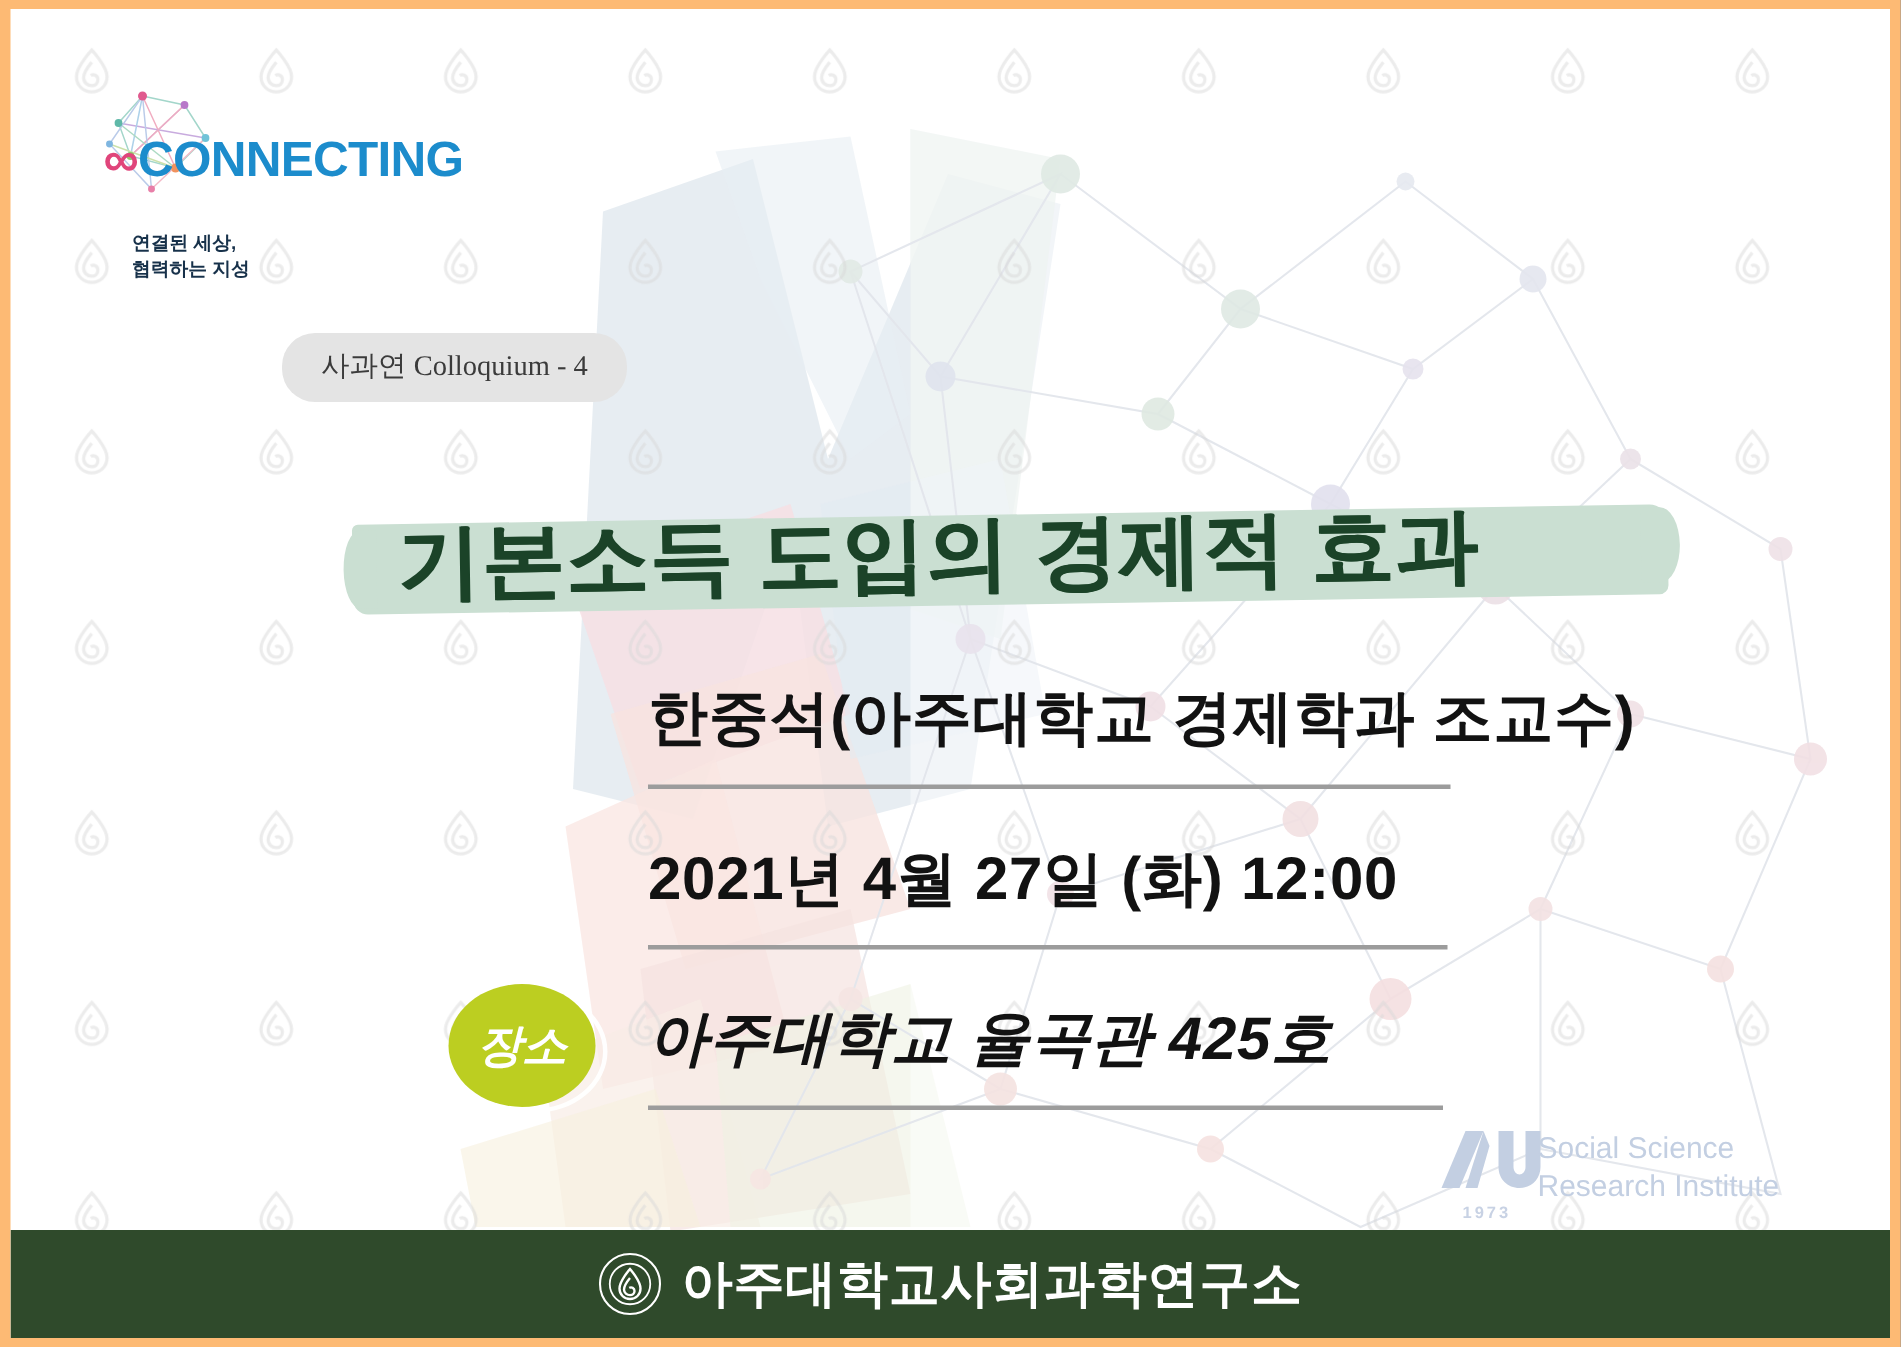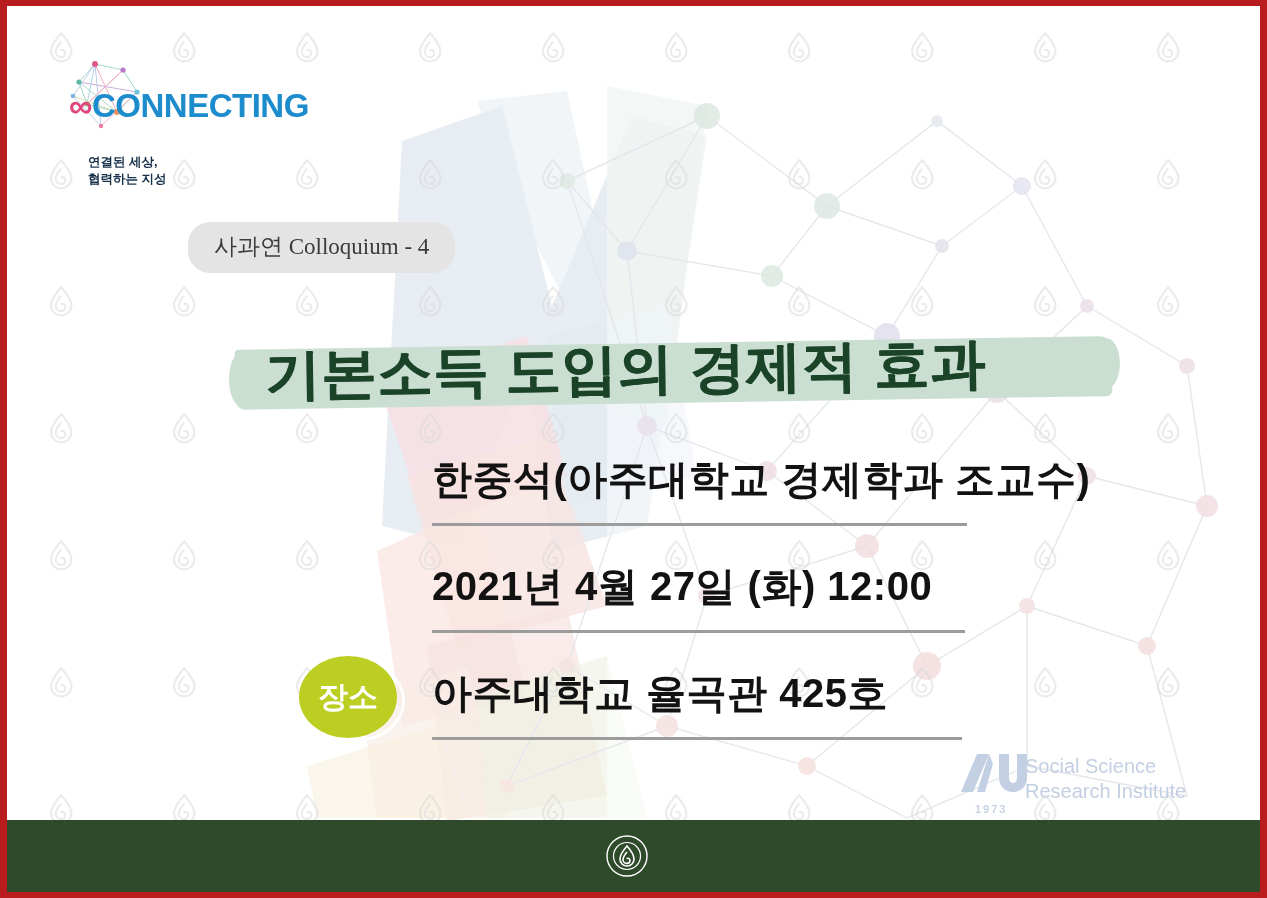--- a/index.html
+++ b/index.html
@@ -13,21 +13,21 @@
     overflow: hidden;
     font-family: "Liberation Sans", "DejaVu Sans", sans-serif;
   }
 
   
   #poster-frame {
     position: absolute;
     left: 0; top: 0;
     width: 1267px;
     height: 898px;
-    background: #b91c1c;
+    background: #fdba74;
     box-sizing: border-box;
   }
   #poster {
     position: absolute;
     left: 7px;
     top: 6px;
     width: 1253px;
     height: 886px;
     background: #ffffff;
     overflow: hidden;
@@ -108,21 +108,21 @@
   }
 
   
   #colloquium-badge {
     position: absolute;
     left: 181px;
     top: 216px;
     padding: 9px 26px 11px 26px;
     background: #e4e4e4;
     border-radius: 22px;
-    font-size: 23px;
+    font-size: 19px;
     color: #3b3b3b;
     font-family: "Liberation Serif", "DejaVu Serif", serif;
     white-space: nowrap;
   }
 
   
   #title-wrap {
     position: absolute;
     left: 228px;
     top: 292px;
@@ -172,21 +172,21 @@
 
   
   .info-row {
     position: absolute;
     left: 292px;
     width: 700px;
     height: 92px;
   }
   #row-speaker { top: 436px; }
   #row-datetime { top: 543px; }
-  #row-venue { top: 650px; }
+  #row-venue { top: 650px; font-style: italic; }
 
   .badge-oval {
     position: absolute;
     left: 0;
     top: 0;
     width: 108px;
     height: 88px;
   }
   .badge-oval .ring {
     position: absolute;
@@ -469,16 +469,17 @@
 
     <div id="footer-bar">
       <svg id="footer-seal" viewBox="0 0 42 42">
         <circle cx="21" cy="21" r="20" fill="none" stroke="#ffffff" stroke-width="1.4"></circle>
         <circle cx="21" cy="21" r="13.5" fill="none" stroke="#ffffff" stroke-width="1.2"></circle>
         <g fill="none" stroke="#ffffff" stroke-width="1.6">
           <path d="M21 11 C21 11 14 19 14 24 C14 28 17 31 21 31 C25 31 28 28 28 24 C28 19 21 11 21 11 Z"></path>
           <path d="M21 17 C18.5 20 17 22.5 17 24.7 C17 27 19 28.4 21 28.4 C22.6 28.4 24 27.4 24 25.6 C24 23.7 22 22.7 20.5 23.6"></path>
         </g>
       </svg>
+      <div id="footer-title">아주대학교사회과학연구소</div>
     </div>
 
   </div>
 </div>
 
 </body></html>

